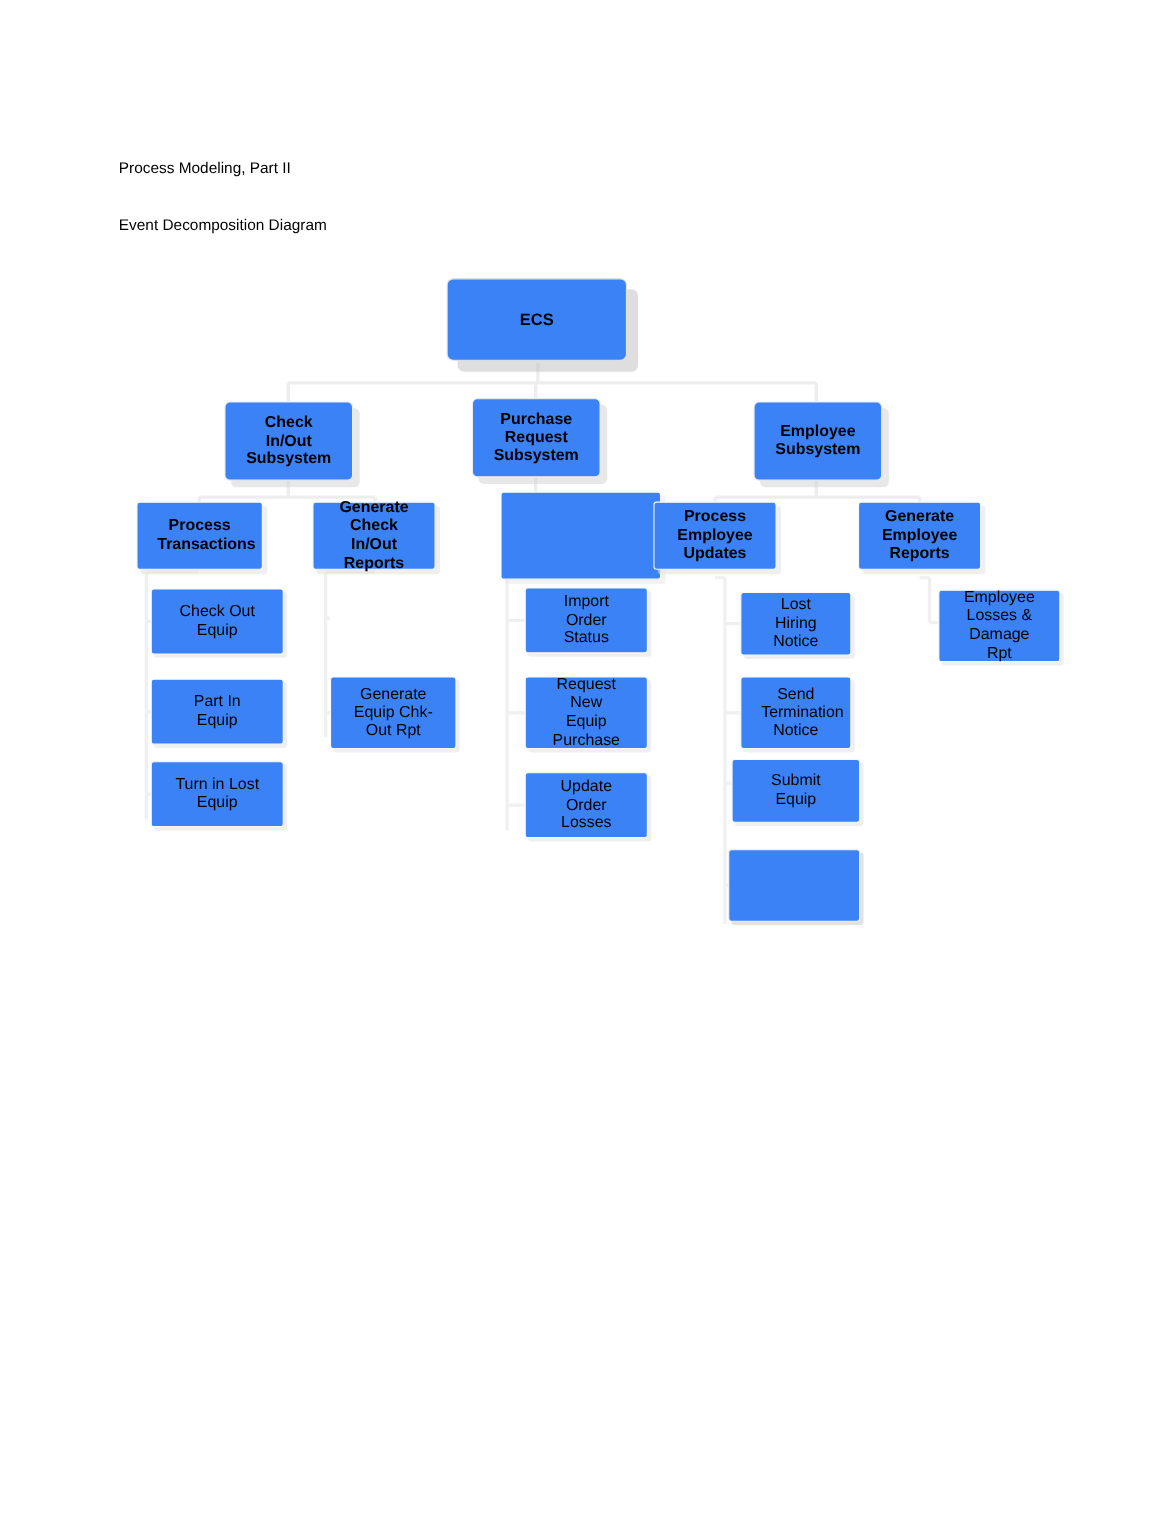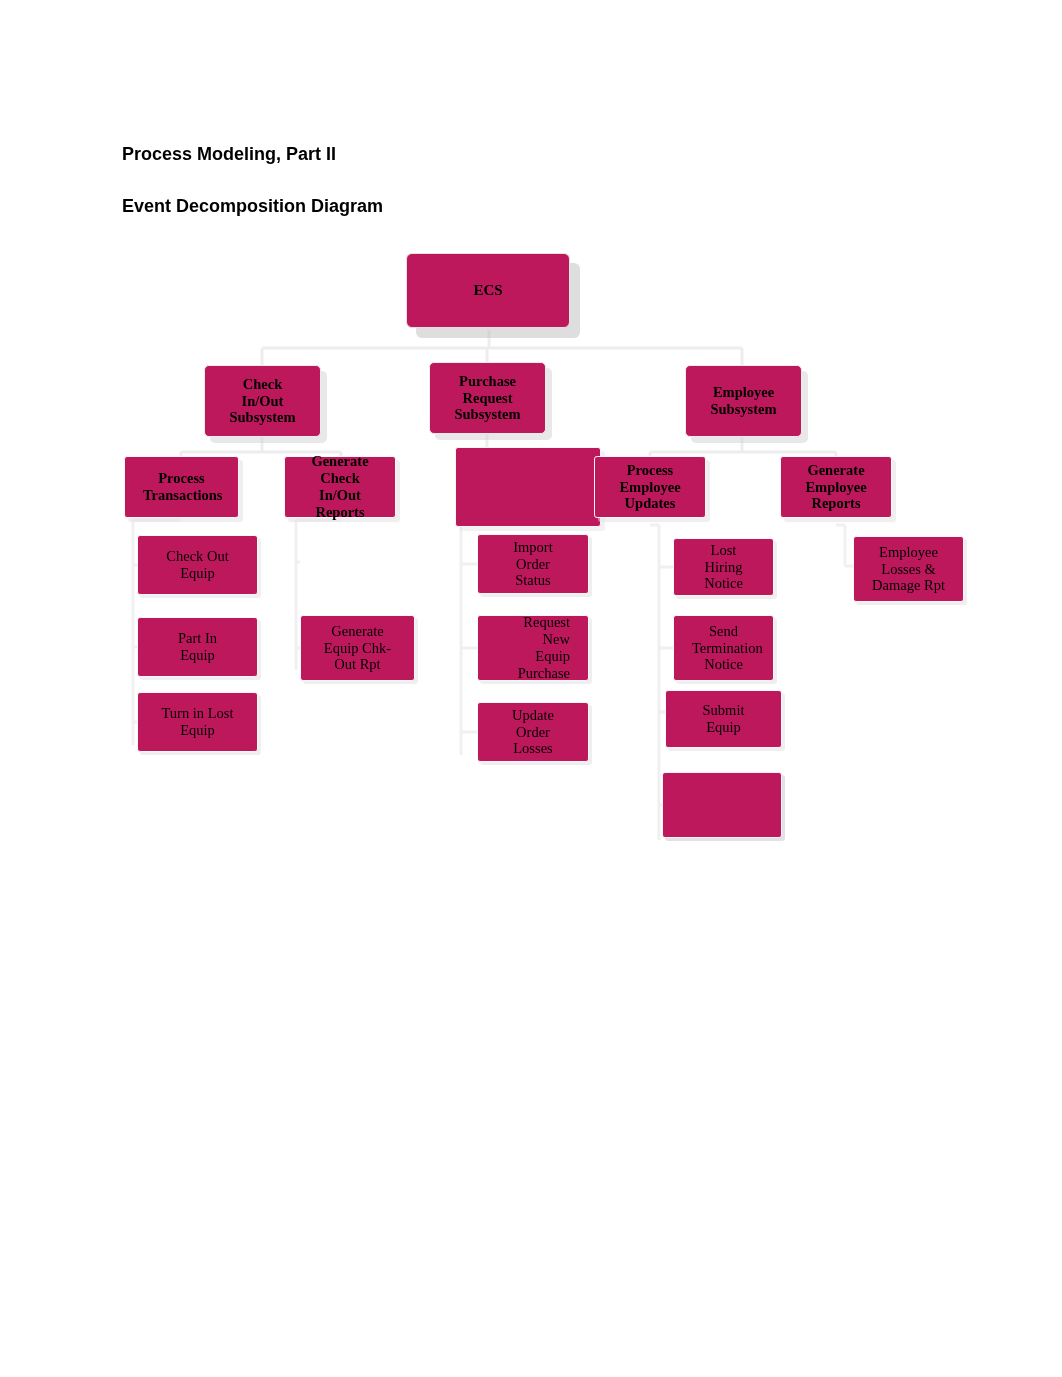--- a/index.html
+++ b/index.html
@@ -27,23 +27,23 @@
     position: absolute;
     left: 122px;
     top: 60px;
     font-size: 28.5px;
     font-weight: normal;
     letter-spacing: 0.1px;
     white-space: nowrap;
   }
   .doc-sub {
     position: absolute;
-    left: 122px;
-    font-size: 18px;
-    font-weight: bold;
+    left: 108px;
+    font-size: 14px;
+    font-weight: normal;
     white-space: nowrap;
   }
   .doc-sub.s1 { top: 144px; }
   .doc-sub.s2 { top: 196px; }
 
   
   #diagram {
     position: absolute;
     left: 0;
     top: 0;
@@ -56,31 +56,30 @@
     top: 0;
     width: 1062px;
     height: 900px;
     pointer-events: none;
   }
 
   
   .node {
     position: absolute;
     box-sizing: border-box;
-    background: #be185d;
+    background: #3b82f6;
     border: 1px solid #f2f2f2;
     border-radius: 3px;
     box-shadow: 3px 3px 0 0 rgba(200,200,200,0.55);
     display: flex;
     align-items: center;
     justify-content: center;
     text-align: center;
     line-height: 1.16;
     padding: 2px 18px;
-    font-family: Liberation Serif, serif;
   }
   .node .label {
     display: block;
     width: 100%;
     white-space: pre-line;
   }
 
   
   .node.root {
     border: 1px solid #e2e2e2;
@@ -273,21 +272,21 @@
       <span class="label">Generate
 Equip Chk-
 Out Rpt</span>
     </div>
 
     <div class="node leaf" style="left:477px; top:534px; width:112px; height:60px;">
       <span class="label">Import Order
 Status</span>
     </div>
 
-    <div class="node leaf" style="left:477px; top:615px; width:112px; height:66px;text-align:right;">
+    <div class="node leaf" style="left:477px; top:615px; width:112px; height:66px;">
       <span class="label">Request New
 Equip
 Purchase</span>
     </div>
 
     <div class="node leaf" style="left:477px; top:702px; width:112px; height:60px;">
       <span class="label">Update Order
 Losses</span>
     </div>
 

